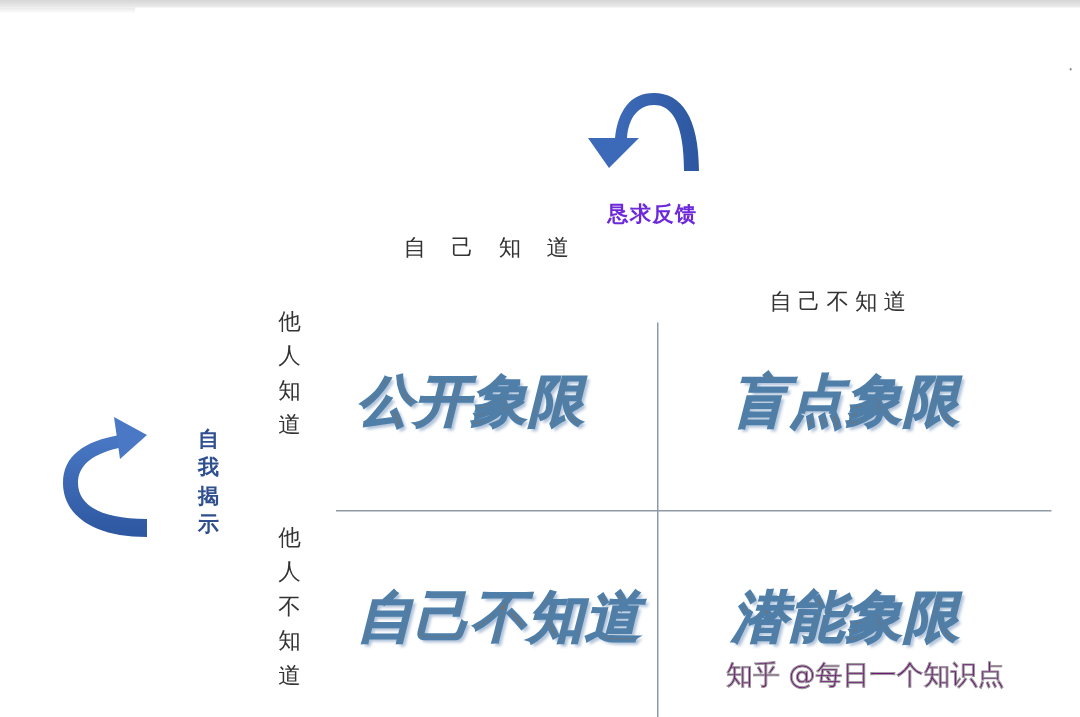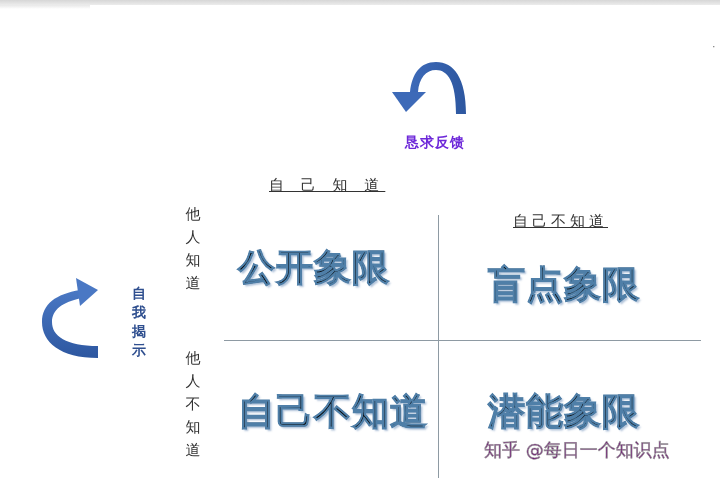--- a/index.html
+++ b/index.html
@@ -26,23 +26,22 @@
       position: absolute; left: 405px; top: 134px; font-size: 14px; font-weight: bold;
       color: #6d28d9; letter-spacing: 1px;
     }
     .disclose-label {
       position: absolute; left: 131px; top: 284px; width: 16px;
       font-size: 14px; font-weight: bold; color: #2f4f8f; line-height: 19px;
       text-align: center;
     }
 
     .col-header {
-      position: absolute; top: 176px; font-size: 15px; color: #333;
+      position: absolute; top: 156px; font-size: 15px; color: #333;
       letter-spacing: 6px;
-      text-decoration: underline;
     }
     .col-header.known { left: 269px; }
     .col-header.unknown { left: 513px; letter-spacing: 4px; margin-top: 36px; }
 
     .row-header {
       position: absolute; width: 18px; font-size: 15px; color: #333;
       line-height: 23px; text-align: center;
     }
     .row-header.known { left: 184px; top: 203px; }
     .row-header.unknown { left: 184px; top: 347px; }
@@ -50,27 +49,28 @@
     .vline {
       position: absolute; left: 438px; top: 215px; width: 1px; height: 263px;
       background: #8e9aa3;
     }
     .hline {
       position: absolute; left: 224px; top: 340px; width: 477px; height: 1px;
       background: #8e9aa3;
     }
 
     .quad {
-      position: absolute; font-size: 37px; font-weight: bold; color: #000000;
+      position: absolute; font-size: 37px; font-weight: bold; color: #737373;
       letter-spacing: 1px;
       -webkit-text-stroke: 1px #4f7fa8;
       text-shadow: 2px 2px 2px rgba(80, 120, 170, 0.45);
+      font-style: italic;
     }
     .quad.open { left: 238px; top: 243px; }
-    .quad.blind { left: 488px; top: 260px; }
+    .quad.blind { left: 488px; top: 243px; }
     .quad.hidden { left: 238px; top: 387px; }
     .quad.unknown { left: 488px; top: 387px; }
 
     .watermark {
       position: absolute; left: 484px; top: 438px; font-size: 18px; color: #701a75;
       -webkit-text-stroke: 0.6px #9a9a9a;
       text-shadow: 0 0 1px rgba(0,0,0,0.15);
     }
   </style>
 </head>

